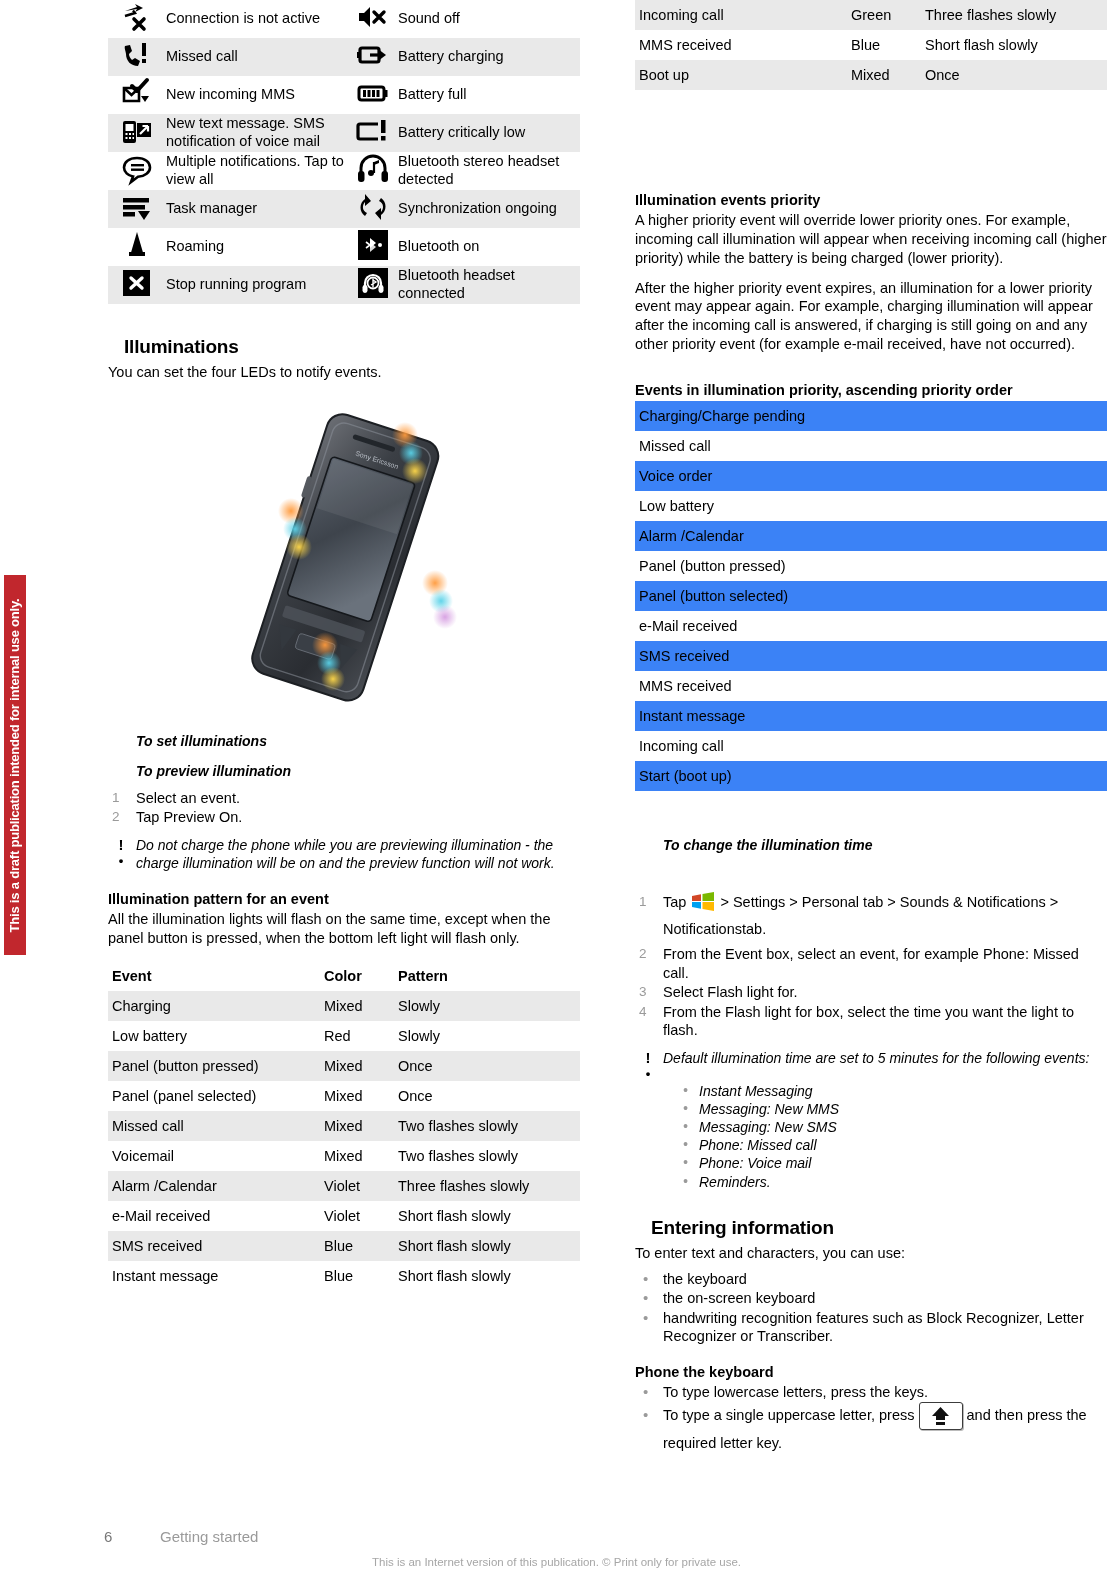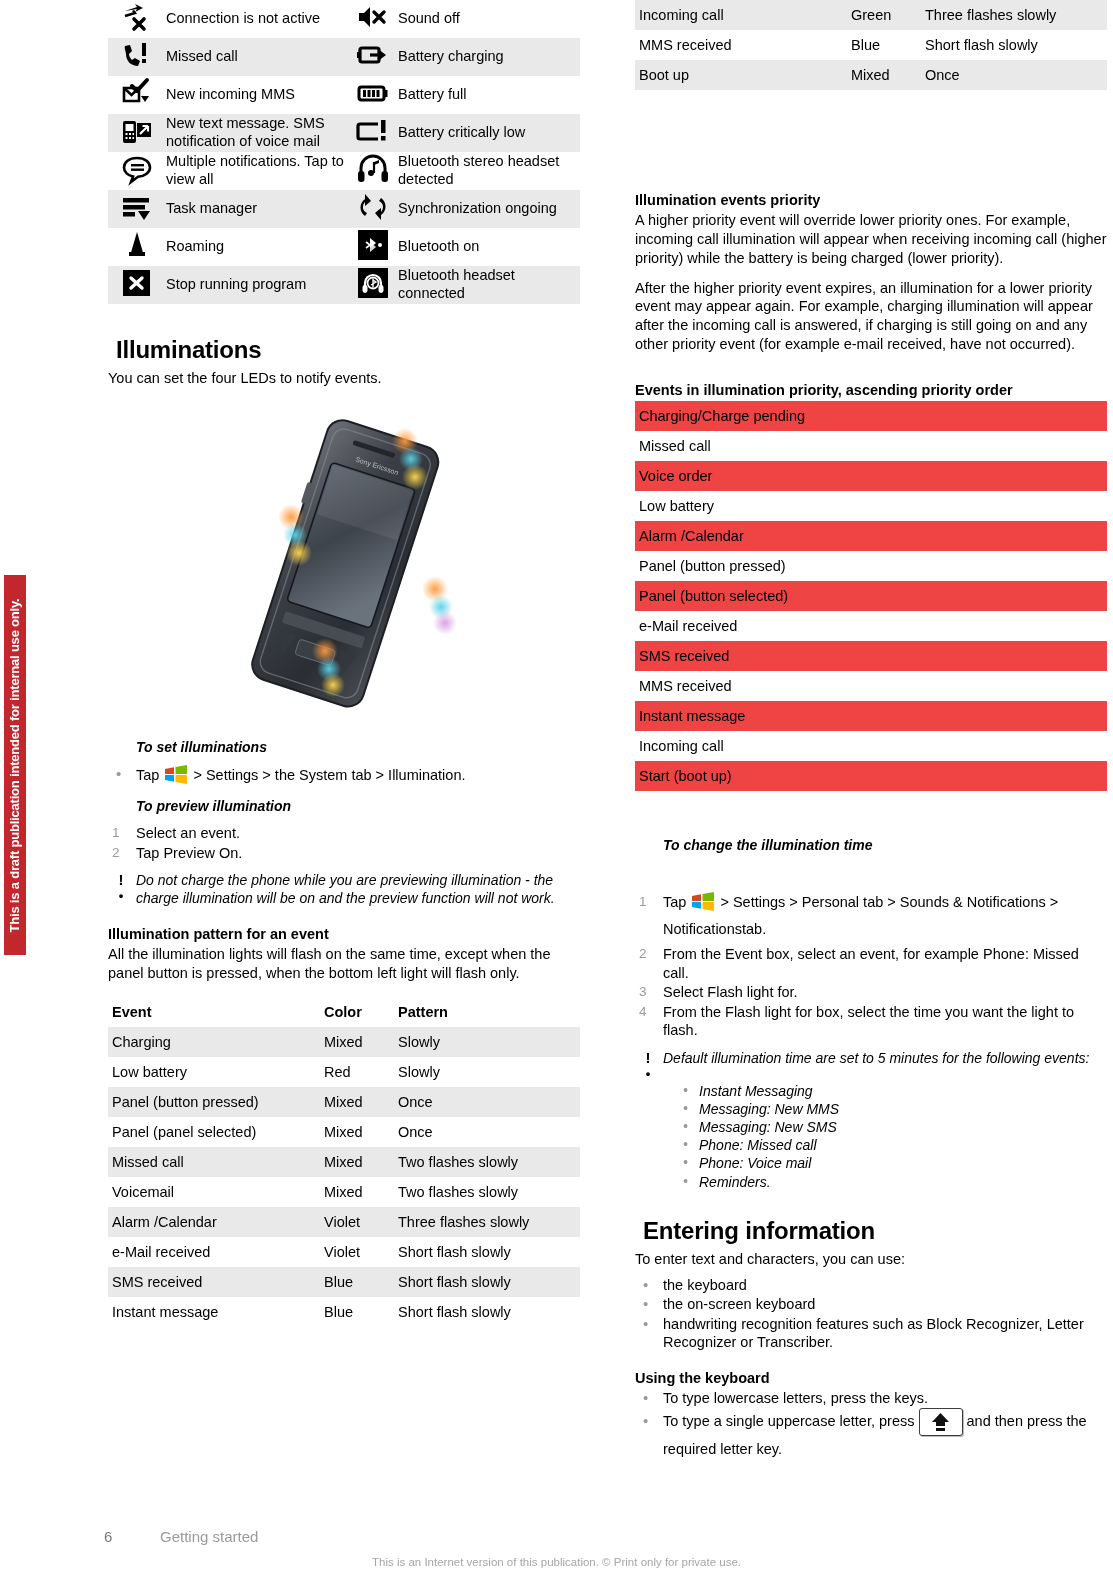--- a/index.html
+++ b/index.html
@@ -35,21 +35,21 @@
   }
 
   
   #page { position:absolute; left:0; top:0; width:886px; height:1580px; }
   .col { position:absolute; top:0; }
   #col-left  { left:108px; width:472px; }
   #col-right { left:635px; width:472px; }
 
   
   h2.sect {
-    font-size:24px; font-weight:bold; margin:0 0 5px 8px; letter-spacing:-0.2px;
+    font-size:19px; font-weight:bold; margin:0 0 5px 16px; letter-spacing:-0.2px;
   }
   h3.sub {
     font-size:14.5px; font-weight:bold; margin:0 0 3px 0;
   }
   h4.proc {
     font-size:14px; font-weight:bold; font-style:italic; margin:0 0 3px 0;
   }
   p.body {
     font-size:14.5px; line-height:1.30; margin:0 0 11px 0;
   }
@@ -75,21 +75,21 @@
   }
   table.dt td { padding:7px 4px; }
   table.dt tr.shade td { background:#e9e9e9; }
   .c-event { width:212px; }
   .c-color { width:74px; }
   .c-pat   { width:186px; }
 
   
   table.plist { border-collapse:collapse; width:472px; font-size:14.5px; }
   table.plist td { padding:7px 4px; }
-  table.plist tr.shade td { background:#ef4444; }
+  table.plist tr.shade td { background:#3b82f6; }
 
   
   ul.bul { list-style:none; margin:0 0 10px 0; padding:0; }
   ul.bul > li {
     font-size:14.5px; line-height:1.28;
     position:relative; padding-left:28px; margin-bottom:1px;
   }
   ul.bul > li:before {
     content:"\2022"; position:absolute; left:8px; top:-1px;
     color:#9a9a9a; font-size:15px;
@@ -386,34 +386,20 @@
         <circle cx="216" cy="224" r="12" fill="url(#ledP)"></circle>
         <circle cx="96" cy="252" r="13" fill="url(#ledO)"></circle>
         <circle cx="100" cy="270" r="12" fill="url(#ledC)"></circle>
         <circle cx="104" cy="286" r="12" fill="url(#ledY)"></circle>
       </svg>
     </div>
 
     <div class="proc-block" style="padding-left:28px;">
       <h4 class="proc">To set illuminations</h4>
     </div>
-    <ul class="bul">
-      <li>
-        <span>Tap</span>
-        <span class="winflag">
-          <svg width="26" height="19" viewBox="0 0 26 19">
-            <path d="M2 4 L11 2.2 L11 9 L2 9 Z" fill="#d24726"></path>
-            <path d="M12.5 1.9 L24 0 L24 9 L12.5 9 Z" fill="#7ab800"></path>
-            <path d="M2 10 L11 10 L11 16.8 L2 15 Z" fill="#00a1f1"></path>
-            <path d="M12.5 10 L24 10 L24 19 L12.5 17.1 Z" fill="#ffb900"></path>
-          </svg>
-        </span>
-        <span>&gt; Settings &gt; the System tab &gt; Illumination.</span>
-      </li>
-    </ul>
 
     <div class="proc-block" style="padding-left:28px; margin-top:14px;">
       <h4 class="proc">To preview illumination</h4>
     </div>
     <ol class="num" id="preview-steps">
         <li>Select an event.</li>
         <li>Tap Preview On.</li>
       </ol>
 
     <div class="note">
@@ -593,21 +579,21 @@
     </div>
 
     <h2 class="sect" style="margin-top:26px;">Entering information</h2>
     <p class="body" style="margin-bottom:7px;">To enter text and characters, you can use:</p>
     <ul class="bul" id="entering-items">
         <li>the keyboard</li>
         <li>the on-screen keyboard</li>
         <li>handwriting recognition features such as Block Recognizer, Letter Recognizer or Transcriber.</li>
       </ul>
 
-    <h3 class="sub" style="margin-top:18px;">Using the keyboard</h3>
+    <h3 class="sub" style="margin-top:18px;">Phone the keyboard</h3>
     <ul class="bul">
       <li>To type lowercase letters, press the keys.</li>
       <li style="line-height:1.9;">
         <span>To type a single uppercase letter, press</span>
         <span class="shiftkey">
           <svg width="41" height="25" viewBox="0 0 41 25">
             <path d="M20.5 4 L29 13 L25 13 L25 17 L16 17 L16 13 L12 13 Z" fill="#111"></path>
             <rect x="16" y="19" width="9" height="3" fill="#111"></rect>
           </svg>
         </span>

